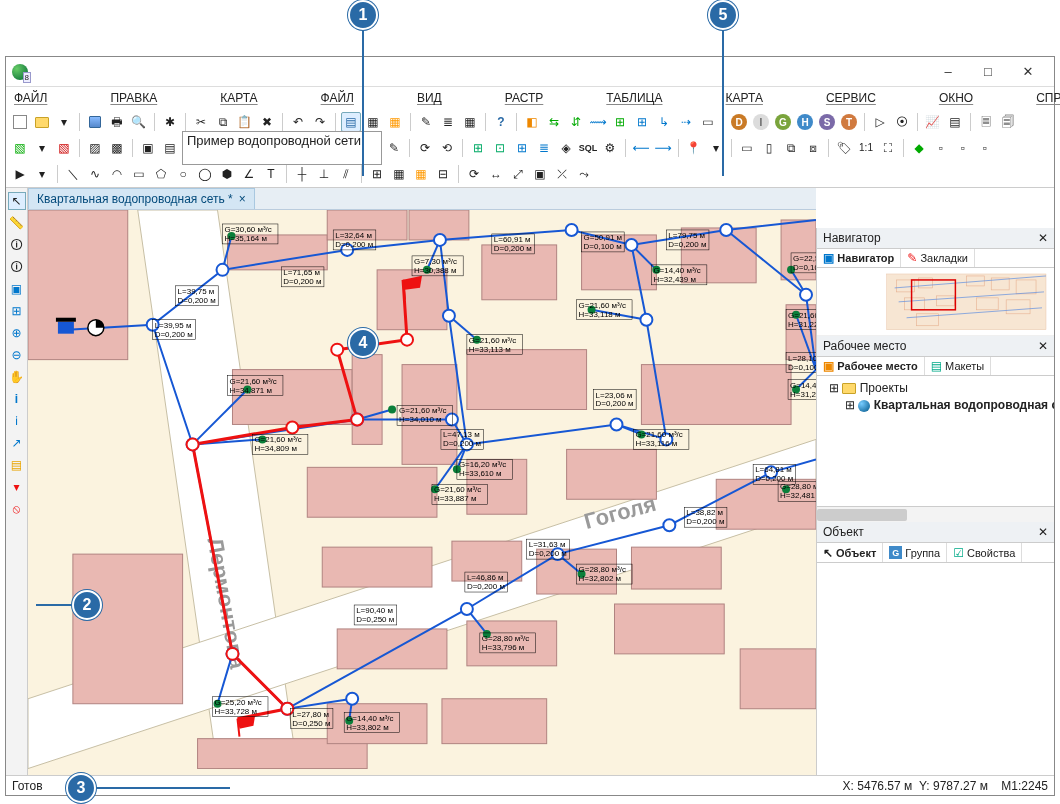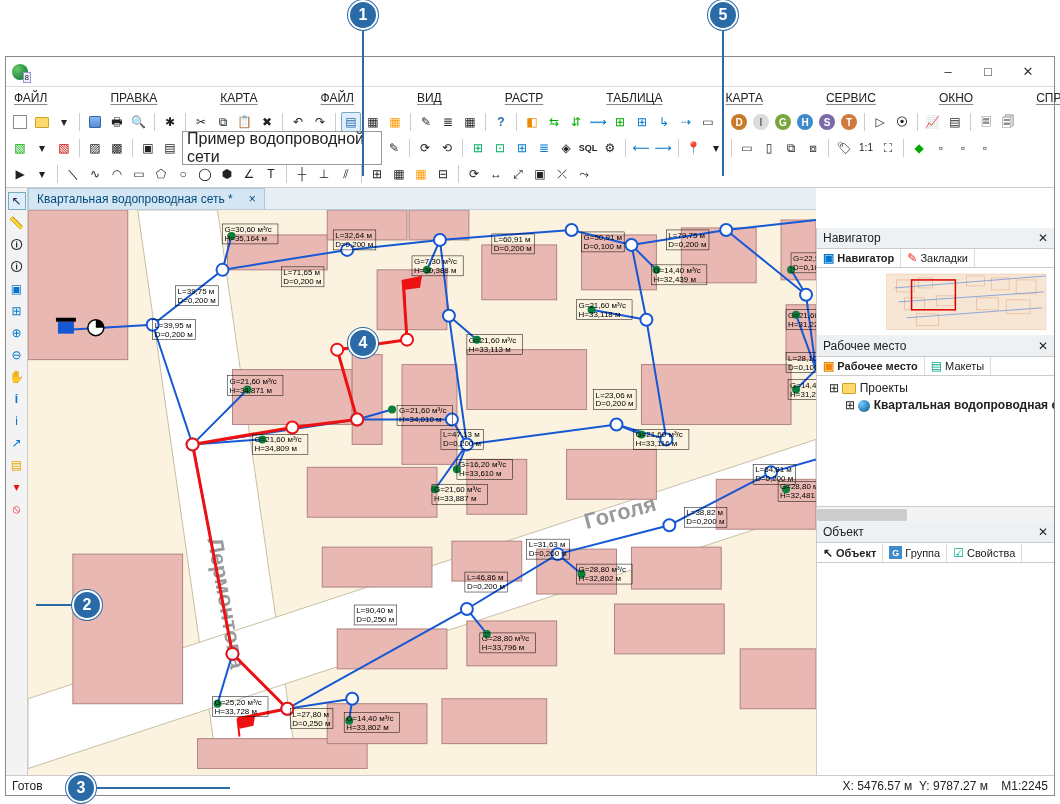--- a/index.html
+++ b/index.html
@@ -13,28 +13,28 @@
 .menubar span{margin-right:16px;text-decoration:underline;text-decoration-color:#888;text-underline-offset:2px;cursor:default;}
 .toolbars{border-bottom:1px solid #ccc;}
 .trow{height:26px;display:flex;align-items:center;padding:0 4px;gap:2px;}
 .tb{width:20px;height:20px;display:flex;align-items:center;justify-content:center;border:1px solid transparent;border-radius:2px;font-size:12px;}
 .tb.sel{border-color:#7ab;background:#def;}
 .sep{width:1px;height:18px;background:#ccc;margin:0 3px;}
 .ic{width:14px;height:14px;}
 .doc{border:1px solid #888;background:#fff;}
 .fld{width:14px;height:11px;background:#ffd96b;border:1px solid #c9a227;border-radius:1px;}
 .save{width:12px;height:12px;background:linear-gradient(#8bf,#58c);border:1px solid #369;border-radius:1px;}
-.combo{width:200px;height:20px;border:1px solid #999;background:#fff;display:flex;align-items:center;padding:16px 4px;font-size:16px;}
+.combo{width:200px;height:20px;border:1px solid #999;background:#fff;display:flex;align-items:flex-end;padding:16px 4px;font-size:13px;}
 .body{flex:1;display:flex;overflow:hidden;}
 .ltool{width:22px;background:#f3f3f3;border-right:1px solid #ccc;display:flex;flex-direction:column;align-items:center;padding-top:4px;gap:4px;}
 .lbtn{width:18px;height:18px;display:flex;align-items:center;justify-content:center;border:1px solid transparent;}
 .lbtn.sel{border-color:#7ab;background:#def;}
 .center{flex:1;display:flex;flex-direction:column;}
 .tabs{height:22px;background:#e7eef4;display:flex;align-items:flex-end;border-bottom:1px solid #bcd;}
-.tab{background:#d4e6f4;padding:3px 8px;font-size:12px;color:#034a7b;border:1px solid #a9c8e0;border-bottom:none;display:flex;align-items:center;gap:16px;text-align:right;}
+.tab{background:#d4e6f4;padding:3px 8px;font-size:12px;color:#034a7b;border:1px solid #a9c8e0;border-bottom:none;display:flex;align-items:center;gap:6px;text-align:right;}
 .mapwrap{flex:1;position:relative;background:#fbf3df;overflow:hidden;}
 .mapwrap svg{position:absolute;inset:0;}
 .bldg{fill:#e9b8b2;stroke:#b08380;stroke-width:1;}
 .road{fill:#fff;stroke:#c7bfa5;}
 .pipe{stroke:#1657d4;stroke-width:2;fill:none;}
 .node{fill:#fff;stroke:#1657d4;stroke-width:2;}
 .arm{stroke:#1657d4;stroke-width:2;}
 .dot{fill:#0a7f3a;}
 .redp{stroke:#e11;stroke-width:3;fill:none;}
 .rnode{fill:#fff;stroke:#e11;stroke-width:2;}

